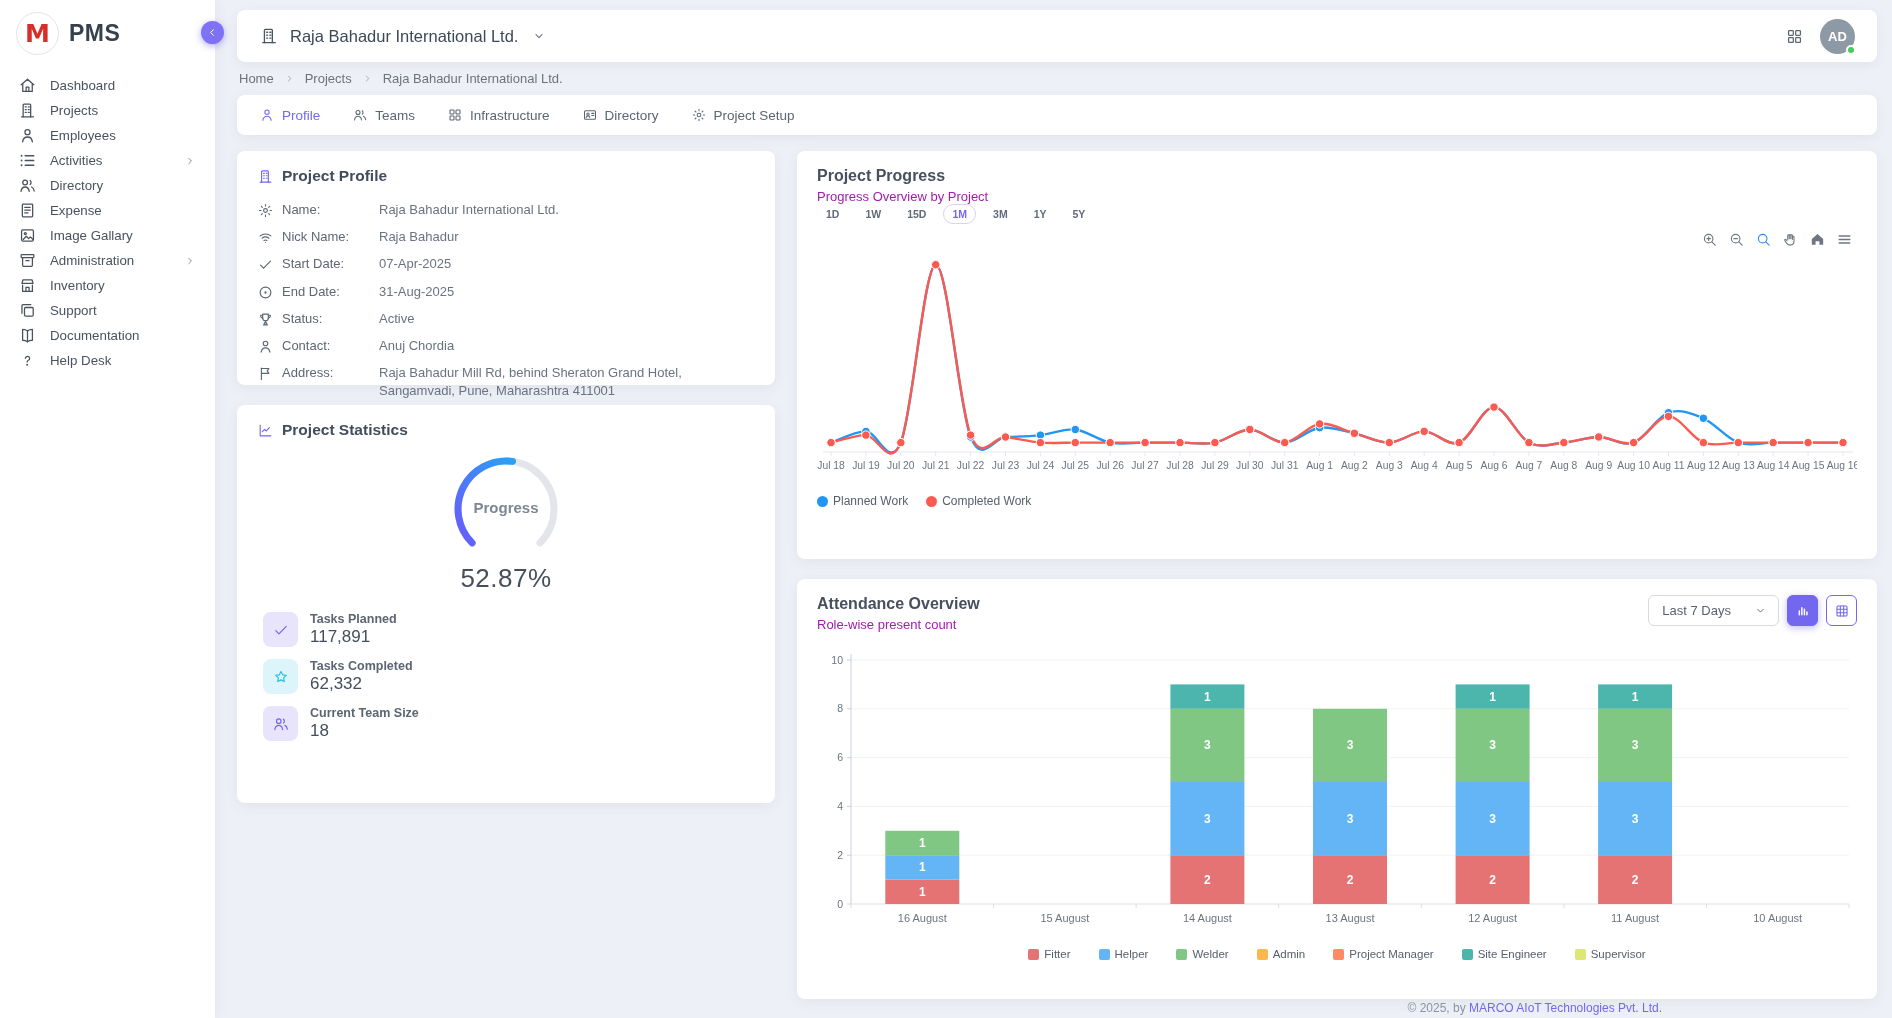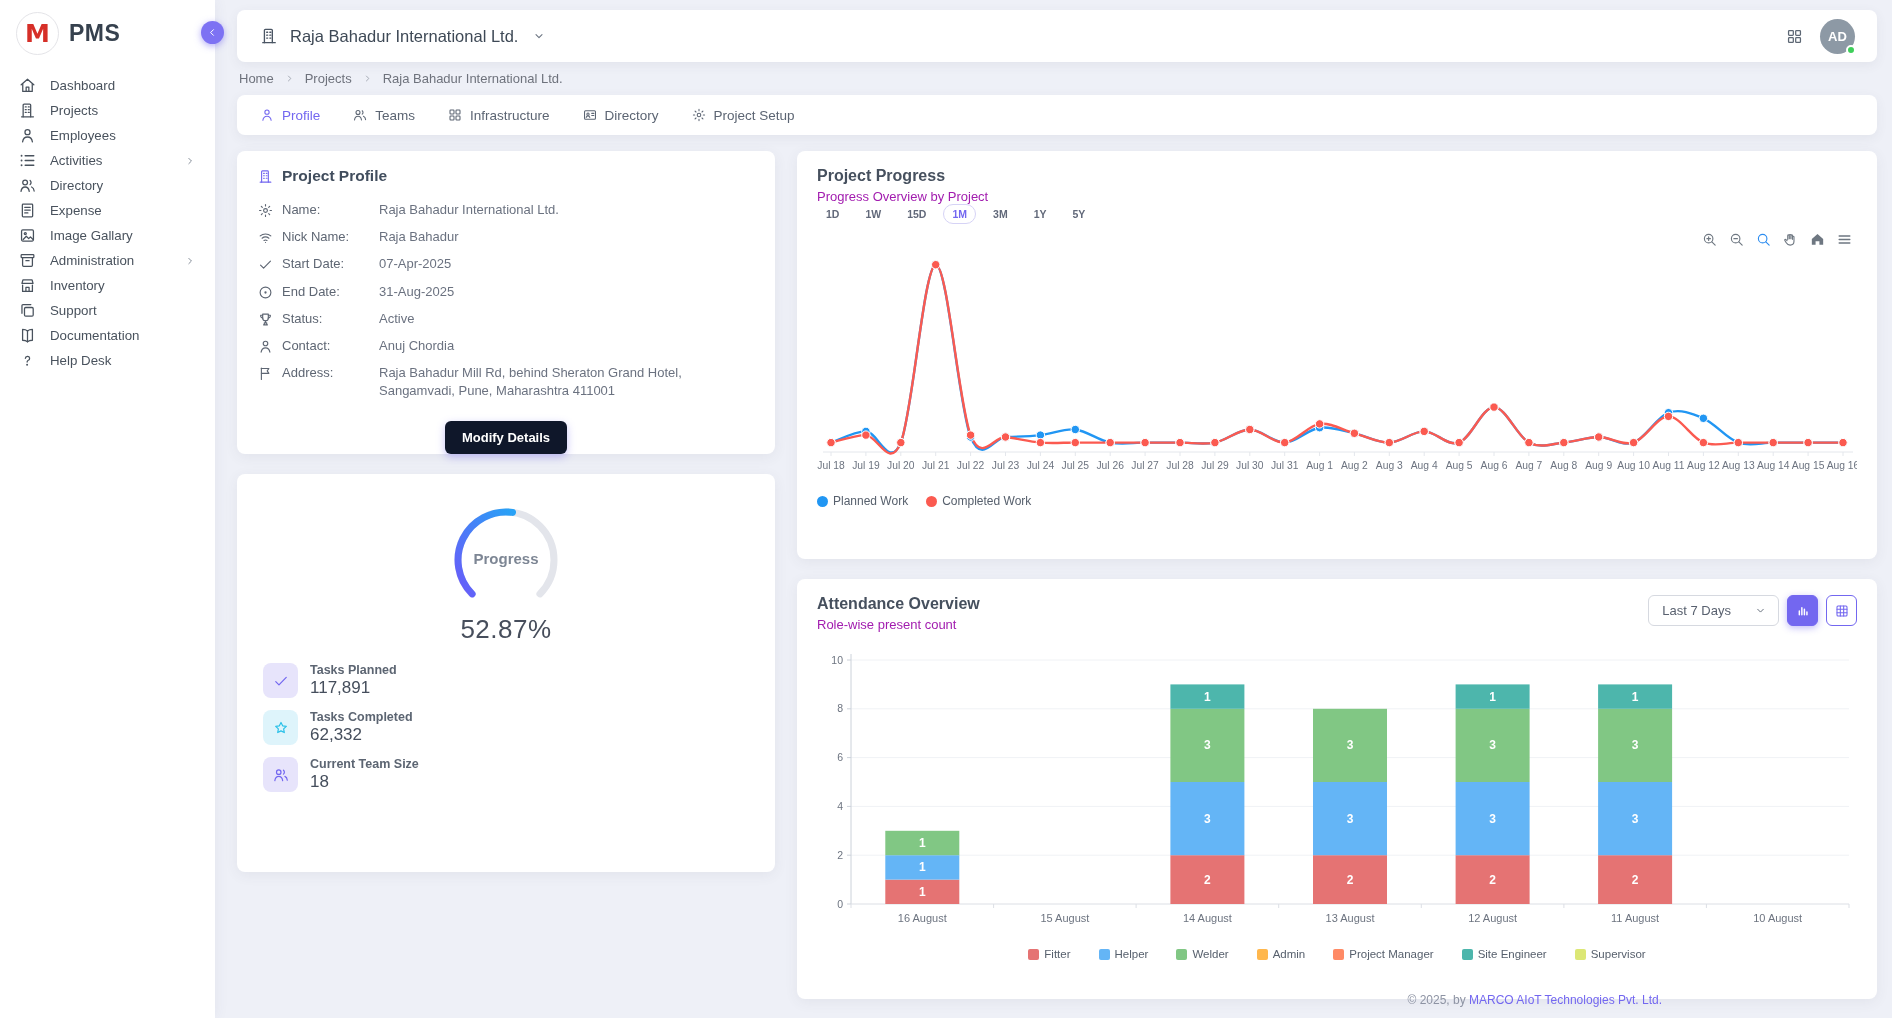--- a/index.html
+++ b/index.html
@@ -34,21 +34,21 @@
   .tabstrip{background:#fff;border-radius:8px;height:40px;display:flex;align-items:center;padding:0 8px;gap:4px}
   .tab{display:flex;align-items:center;gap:7px;padding:0 14px;height:100%;font-size:13.5px;font-weight:500;color:#5c6573;cursor:pointer}
   .tab.active{color:#7367f0}
   
   .columns{display:flex;gap:22px;margin-top:16px;align-items:flex-start}
   .left-col{width:538px;min-width:538px;display:flex;flex-direction:column;gap:20px}
   .right-col{flex:1;display:flex;flex-direction:column;gap:20px}
   .card{background:#fff;border-radius:8px;box-shadow:0 3px 14px rgba(75,70,92,.07);padding:16px 20px;position:relative}
   .card-title{display:flex;align-items:center;gap:8px;font-size:15.5px;color:#414d5d;font-weight:600}
   .title-icon{color:#7367f0;display:flex}
-  .profile-card{height:303px}
+  .profile-card{height:234px}
   .f-row{display:flex;margin-top:9px;font-size:13px;color:#5e6673;line-height:1.4;align-items:flex-start}
   .f-row:first-child{margin-top:16px}
   .f-icon{color:#5e6673;display:flex;margin-right:8px;padding-top:1px}
   .f-label{width:70px;flex:none}
   .f-value{flex:1;color:#6b7280;padding-left:27px}
   .modify-btn{display:block;margin:20px auto 0;background:#0f172a;color:#fff;border:none;border-radius:6px;padding:9px 17px;font-weight:bold;font-size:13px;cursor:pointer;box-shadow:0 3px 8px rgba(115,103,240,.4)}
   .stats-card{height:398px}
   .gauge-wrap{position:relative;width:170px;margin:14px auto 0;text-align:center}
   .gauge-label{position:absolute;top:46px;left:0;right:0;font-weight:bold;color:#7d8694;font-size:15px}
   .gauge-value{font-size:26px;color:#474e5c;margin-top:2px;letter-spacing:.5px}
@@ -78,21 +78,21 @@
   .att-head{display:flex;justify-content:space-between;align-items:flex-start}
   .att-controls{display:flex;gap:8px;align-items:center}
   .select{height:31px;border:1px solid #d6d9e0;border-radius:6px;display:flex;align-items:center;gap:22px;padding:0 10px 0 13px;font-size:13px;color:#59616f;background:#fff;cursor:pointer}
   .select .chev{display:flex;color:#6a7380}
   .toggle{width:31px;height:31px;border-radius:6px;border:1px solid #7367f0;background:#fff;color:#7367f0;display:flex;align-items:center;justify-content:center;cursor:pointer}
   .toggle.active{background:#7367f0;color:#fff;box-shadow:0 2px 7px rgba(115,103,240,.45)}
   #bar-chart{margin-top:16px}
   .bar-legend{display:flex;justify-content:center;gap:28px;margin-top:0px}
   .bar-legend .lg-item{font-size:11.5px}
   
-  .footer{position:absolute;right:230px;bottom:11px;font-size:12px;color:#8d93a3}
+  .footer{position:absolute;right:230px;bottom:3px;font-size:12px;color:#8d93a3}
   .footer-link{color:#7367f0;text-decoration:none;cursor:pointer}
 </style>
 </head>
 <body>
 
 <aside class="sidebar">
   <div class="logo-row">
     <div class="logo-circle">
         <span>M</span>
       </div>
@@ -379,20 +379,29 @@
                 </svg>
               </span>
               <span class="f-label">Address:</span>
               <span class="f-value">Raja Bahadur Mill Rd, behind Sheraton Grand Hotel, Sangamvadi, Pune, Maharashtra 411001</span>
             </div>
           </div>
         <button class="modify-btn">Modify Details</button>
       </section>
 
       <section class="card stats-card">
+        <div class="card-title">
+          <span class="title-icon" id="stats-title-icon">
+              <svg viewBox="0 0 24 24" width="17" height="17" fill="none" stroke="currentColor" stroke-width="1.6" stroke-linecap="round" stroke-linejoin="round">
+                <path d="M4.5 4.5v15h15"></path>
+                <path d="M7.5 13.5l3.2-3.2 2.4 2.4 4.4-4.9"></path>
+              </svg>
+            </span>
+          <span>Project Statistics</span>
+        </div>
         <div class="gauge-wrap">
           <div id="gauge"><svg width="170" height="104" viewBox="0 0 170 104">
                 <defs>
                   <linearGradient id="gg" x1="0" y1="1" x2="1" y2="0">
                     <stop offset="0" stop-color="#6a5af9"></stop>
                     <stop offset="1" stop-color="#28a2f6"></stop>
                   </linearGradient>
                 </defs>
                 <path d="M51.1 89.9A48 48 0 1 1 118.9 89.9" stroke="#e3e5eb" stroke-width="7" fill="none" stroke-linecap="round"></path>
                 <path d="M51.1 89.9A48 48 0 0 1 91.5 8.4" stroke="url(#gg)" stroke-width="7" fill="none" stroke-linecap="round"></path>

